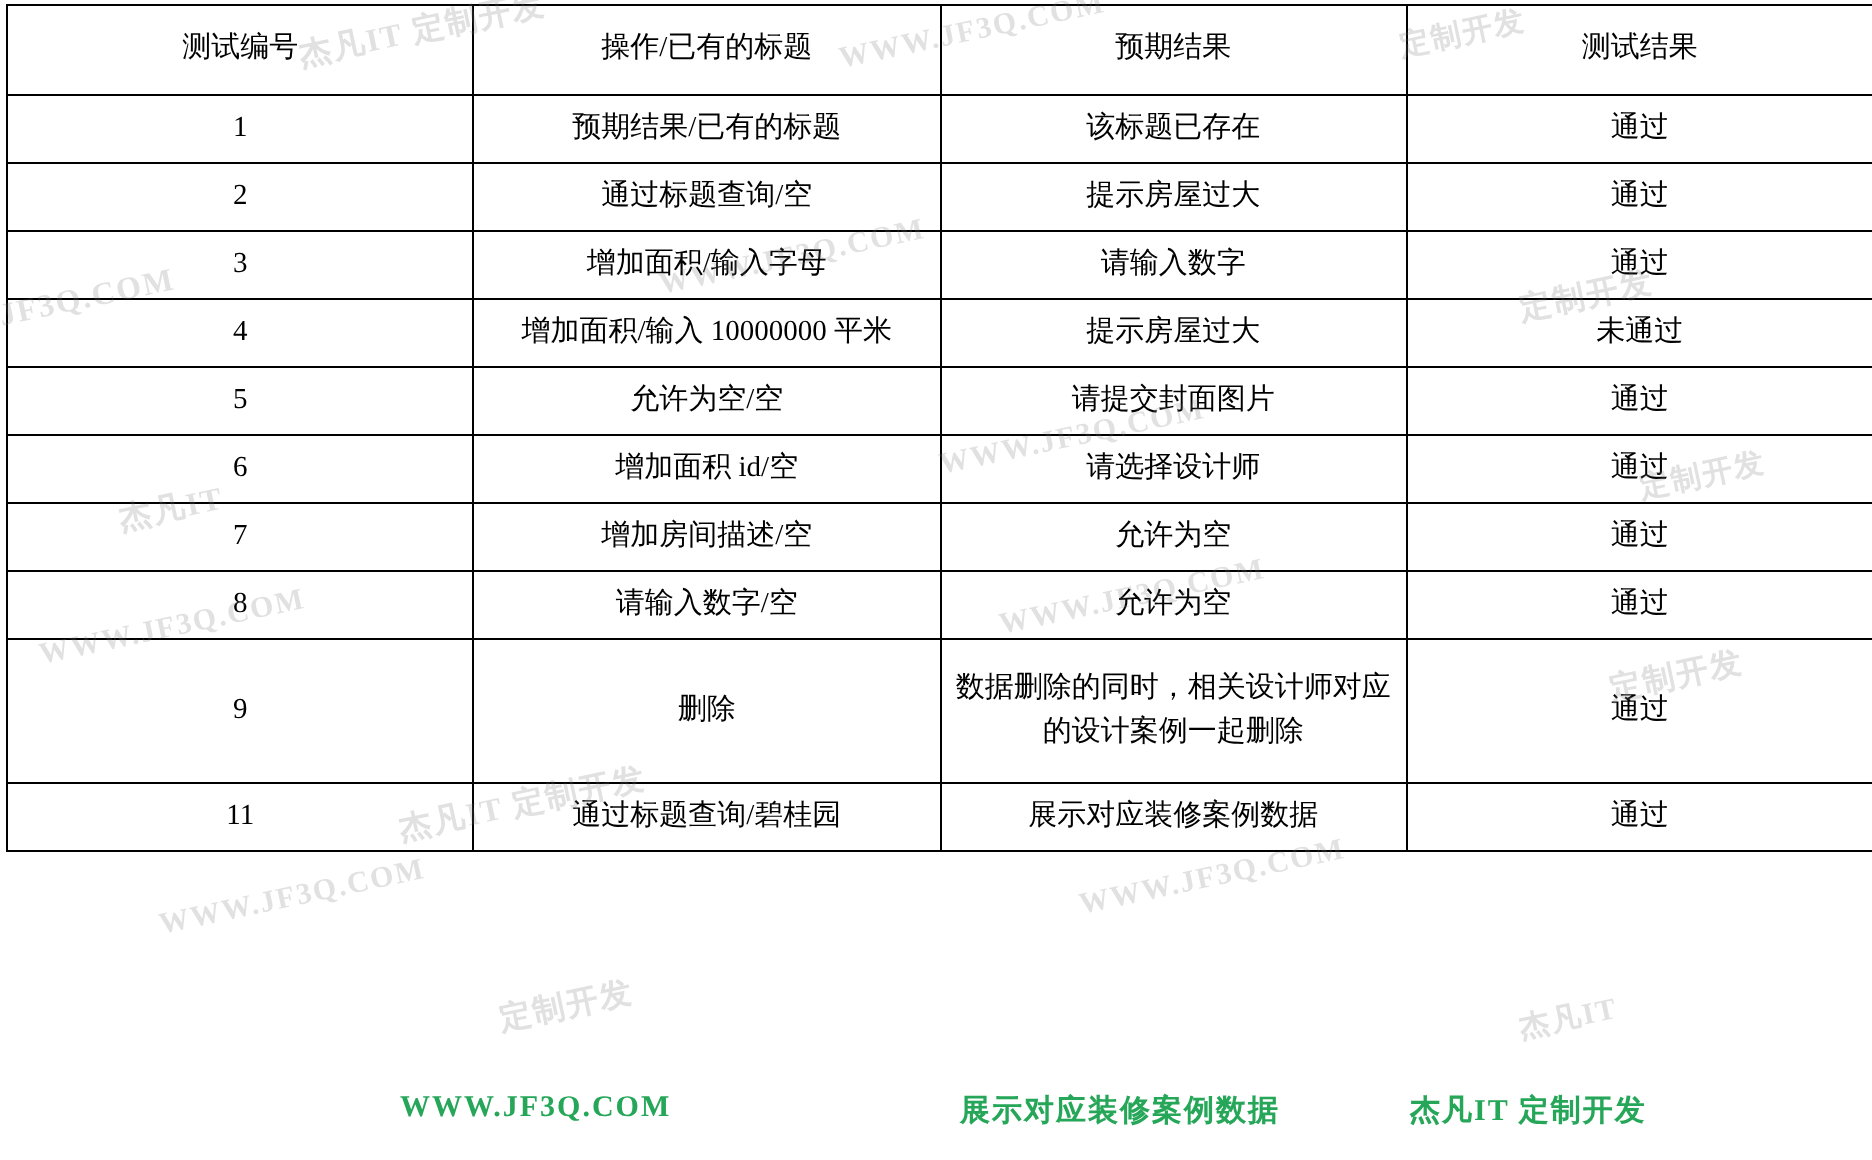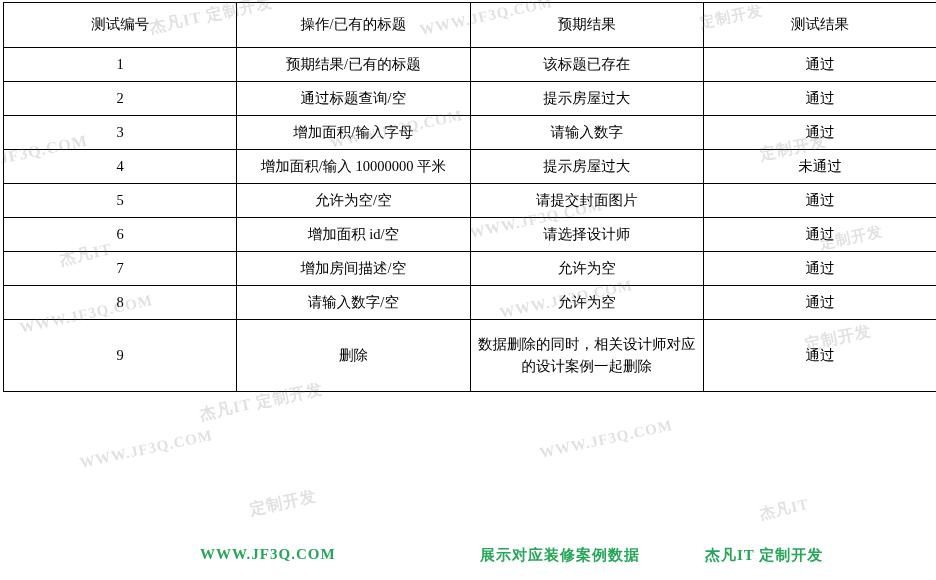--- a/index.html
+++ b/index.html
@@ -166,14 +166,20 @@
       <td class="c1">请输入数字/空</td>
       <td class="c2">允许为空</td>
       <td class="c3">通过</td>
     </tr>
     <tr class="row-h-tall">
       <td class="c0">9</td>
       <td class="c1">删除</td>
       <td class="c2 cell-multiline">数据删除的同时，相关设计师对应的设计案例一起删除</td>
       <td class="c3">通过</td>
     </tr>
+    <tr class="row-h-std">
+      <td class="c0">11</td>
+      <td class="c1">通过标题查询/碧桂园</td>
+      <td class="c2">展示对应装修案例数据</td>
+      <td class="c3">通过</td>
+    </tr>
   </tbody>
 </table>
 
 </body></html>

